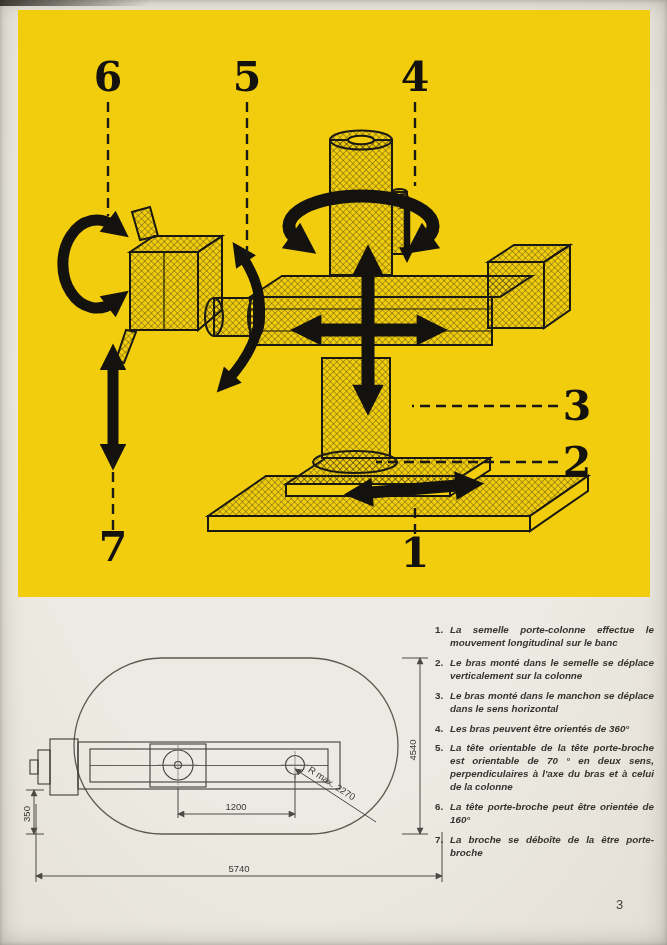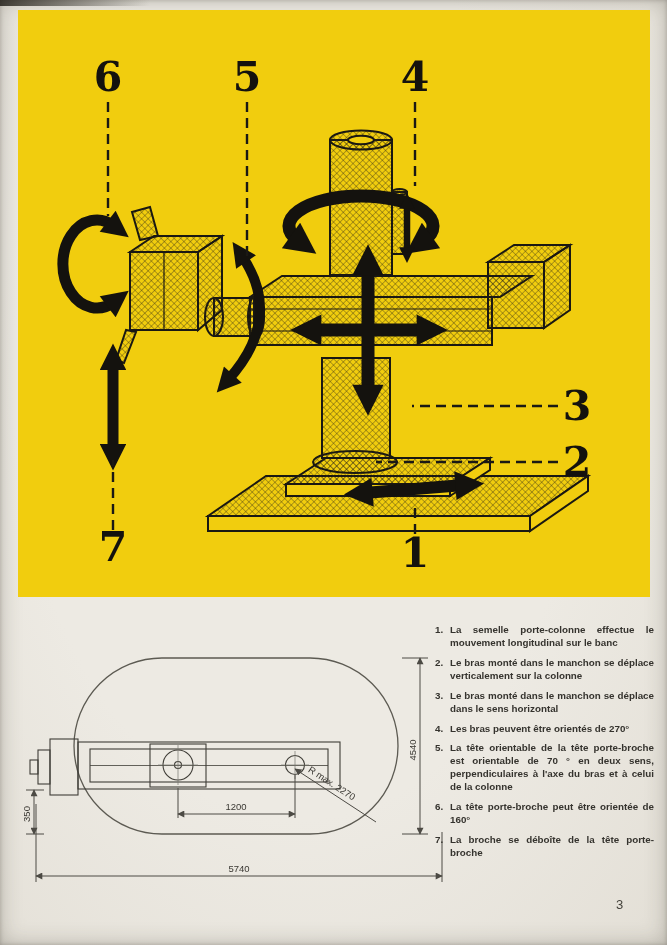--- a/index.html
+++ b/index.html
@@ -16,21 +16,21 @@
     background: linear-gradient(to right, rgba(25,22,16,.8), rgba(25,22,16,0));
   }
   .yellow-panel {
     position:absolute; left:18px; top:10px; width:632px; height:587px;
     background:#f1cd0e;
   }
   .plan { position:absolute; left:18px; top:622px; width:432px; height:292px; }
   .legend { position:absolute; left:435px; top:624px; width:219px; color:#35332e; }
   .legend-item { display:flex; margin-bottom:7px; font-weight:bold; font-size:9.8px; line-height:1.32; }
   .legend-item .num { width:15px; flex:none; }
-  .legend-item .txt { text-align:justify; }
+  .legend-item .txt { text-align:justify;font-style:italic; }
   .page-number { position:absolute; left:616px; top:897px; font-size:13px; color:#45433c; }
   .callout { font-family:"DejaVu Serif", serif; font-weight:bold; font-size:41px; fill:#14120e; }
   .dimtxt { font-family:"Liberation Sans", sans-serif; font-size:9.5px; fill:#3a3833; }
   svg text { user-select:none; }
 </style>
 </head>
 <body>
 
 <div class="page">
   <div class="scan-artifact"></div>
@@ -184,38 +184,38 @@
     </svg>
   </div>
 
   <div class="legend">
     <div class="legend-item">
       <span class="num">1.</span>
       <span class="txt">La semelle porte-colonne effectue le mouvement longitudinal sur le banc</span>
     </div>
     <div class="legend-item">
       <span class="num">2.</span>
-      <span class="txt">Le bras monté dans le manchon se déplace verticalement sur la colonne</span>
+      <span class="txt">Le bras monté dans le semelle se déplace verticalement sur la colonne</span>
     </div>
     <div class="legend-item">
       <span class="num">3.</span>
       <span class="txt">Le bras monté dans le manchon se déplace dans le sens horizontal</span>
     </div>
     <div class="legend-item">
       <span class="num">4.</span>
-      <span class="txt">Les bras peuvent être orientés de 270°</span>
+      <span class="txt">Les bras peuvent être orientés de 360°</span>
     </div>
     <div class="legend-item">
       <span class="num">5.</span>
       <span class="txt">La tête orientable de la tête porte-broche est orientable de 70 ° en deux sens, perpendiculaires à l'axe du bras et à celui de la colonne</span>
     </div>
     <div class="legend-item">
       <span class="num">6.</span>
       <span class="txt">La tête porte-broche peut être orientée de 160°</span>
     </div>
     <div class="legend-item">
       <span class="num">7.</span>
-      <span class="txt">La broche se déboîte de la tête porte-broche</span>
+      <span class="txt">La broche se déboîte de la être porte-broche</span>
     </div>
   </div>
 
   <div class="page-number">3</div>
 </div>
 
 </body></html>

